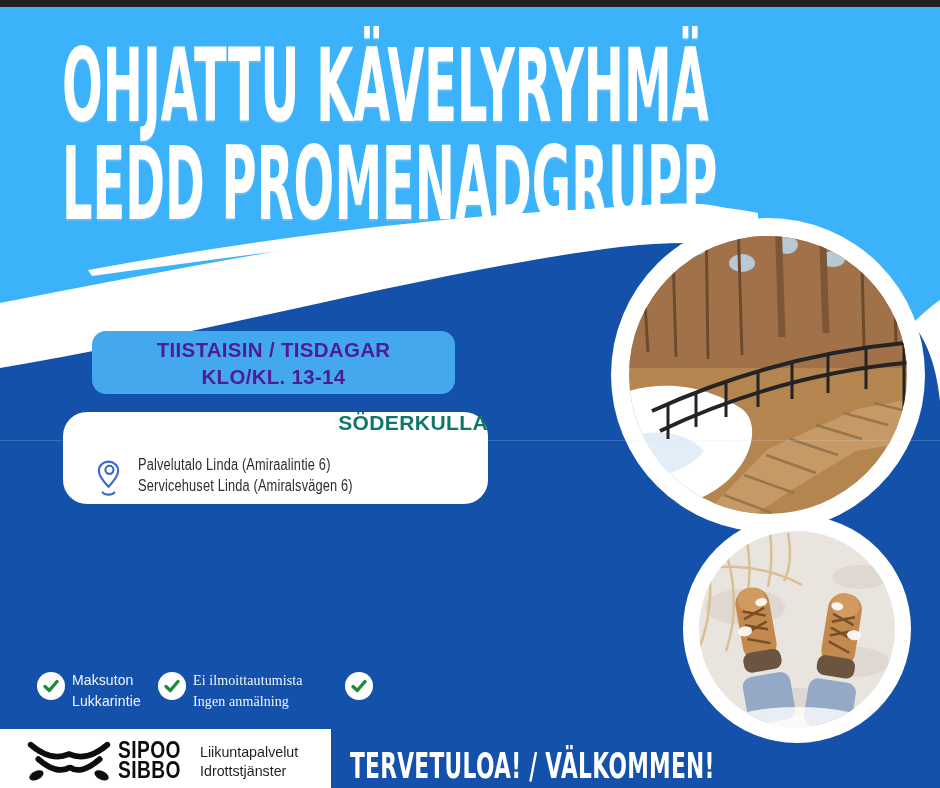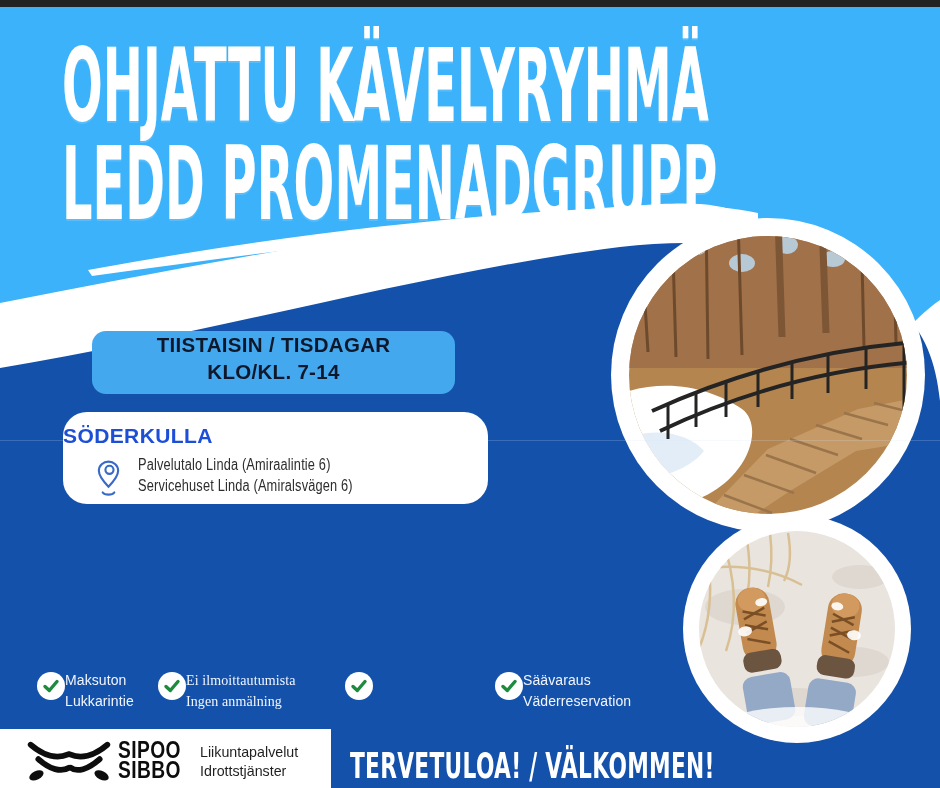--- a/index.html
+++ b/index.html
@@ -20,44 +20,44 @@
     font-family:"DejaVu Sans",sans-serif;font-weight:800;font-size:102px;line-height:100px;
     transform:scale(0.47,1);transform-origin:left top;letter-spacing:0;
     text-shadow:0 2px 0 rgba(255,255,255,.15);
   }
   .title-line.l1{top:29px;}
   .title-line.l2{top:127px;}
 
   
   .badge{
     position:absolute;left:92px;top:324px;width:363px;height:63px;border-radius:14px;
-    background:#44a8ef;color:#0f172a;text-align:center;
-    font-weight:700;font-size:20.5px;line-height:27px;box-sizing:border-box;
+    background:#44a8ef;color:#4c1d95;text-align:center;
+    font-weight:700;font-size:20.5px;line-height:27px;padding-top:5px;box-sizing:border-box;
     letter-spacing:.3px;
   }
 
   
   .card{
     position:absolute;left:63px;width:425px;background:#fff;border-radius:24px;
     box-sizing:border-box;
   }
   .card.c1{top:405px;height:92px;}
   .card.c2{top:535px;height:102px;}
   .card-title{
-    text-align:left;font-weight:800;font-size:21px;line-height:22px;color:#1d4ed8;
-    letter-spacing:.4px;padding-top:13px;
+    text-align:right;font-weight:800;font-size:21px;line-height:22px;color:#0f766e;
+    letter-spacing:.4px;
   }
   .pin{position:absolute;left:32px;top:45px;width:27px;height:42px;}
   .card-lines{
     position:absolute;left:75px;top:42px;color:#2d2d2d;font-size:16px;line-height:21px;
     transform:scale(.8,1);transform-origin:left top;white-space:nowrap;letter-spacing:.2px;
   }
 
   
-  .feature{position:absolute;top:663px;display:flex;align-items:flex-start;color:#f2f6fc;}
+  .feature{position:absolute;top:663px;display:flex;gap:7px;align-items:flex-start;color:#f2f6fc;}
   .feature .check{width:28px;height:28px;flex:0 0 auto;margin-top:2px;}
   .feature-text{font-size:14px;line-height:21px;letter-spacing:.1px;white-space:nowrap;}
   .f1{left:37px;} .f2{left:158px;font-family:Liberation Serif, serif;} .f3{left:345px;} .f4{left:495px;}
 
   
   .footer-box{position:absolute;left:0;top:722px;width:331px;height:84px;background:#fff;z-index:10;}
   .logo{position:absolute;left:24px;top:9px;width:90px;height:46px;}
   .logo-name{
     position:absolute;left:118px;top:11px;color:#0d0d0d;font-weight:700;font-size:24px;line-height:20px;
     transform:scale(.8,1);transform-origin:left top;letter-spacing:.5px;white-space:nowrap;
@@ -210,21 +210,21 @@
 
   <div class="seam"></div>
 
   <div class="title">
     <div class="title-line l1">OHJATTU KÄVELYRYHMÄ</div>
     <div class="title-line l2">LEDD PROMENADGRUPP</div>
   </div>
 
   <div class="badge">
     <div>TIISTAISIN / TISDAGAR</div>
-    <div>KLO/KL. 7-14</div>
+    <div>KLO/KL. 13-14</div>
   </div>
 
   <div class="card c1">
     <div class="card-title">SÖDERKULLA</div>
     <svg class="pin" viewBox="0 0 28 42">
       <g fill="none" stroke="#3a6ac8" stroke-width="2.2" stroke-linecap="round">
         <path d="M14,4 C19.5,4 24,8.3 24,13.6 C24,19 18,26 14,30 C10,26 4,19 4,13.6 C4,8.3 8.5,4 14,4 Z"></path>
         <circle cx="15" cy="12.5" r="4.2"></circle>
         <path d="M8,36 C10,39 18,39 20,36"></path>
       </g>
@@ -258,30 +258,20 @@
     </div>
   </div>
 
   <div class="feature f3">
     <svg class="check" viewBox="0 0 28 28">
       <circle cx="14" cy="14" r="14" fill="#ffffff"></circle>
       <path d="M8,14.5 L12.3,18.5 L20,9.5" fill="none" stroke="#1e8a3e" stroke-width="3.4" stroke-linecap="round" stroke-linejoin="round"></path>
     </svg>
   </div>
 
-  <div class="feature f4">
-    <svg class="check" viewBox="0 0 28 28">
-      <circle cx="14" cy="14" r="14" fill="#ffffff"></circle>
-      <path d="M8,14.5 L12.3,18.5 L20,9.5" fill="none" stroke="#1e8a3e" stroke-width="3.4" stroke-linecap="round" stroke-linejoin="round"></path>
-    </svg>
-    <div class="feature-text">
-      <div>Säävaraus</div>
-      <div>Väderreservation</div>
-    </div>
-  </div>
 
   <div class="footer-box">
     <svg class="logo" viewBox="0 0 92 48">
       <g fill="none" stroke="#0d0d0d" stroke-width="6" stroke-linecap="round">
         <path d="M6,7 C20,19 34,22 45,17"></path>
         <path d="M86,7 C72,19 58,22 47,17"></path>
         <path d="M14,22 C26,33 38,36 46,31"></path>
         <path d="M78,22 C66,33 54,36 48,31"></path>
       </g>
       <g fill="#0d0d0d">

